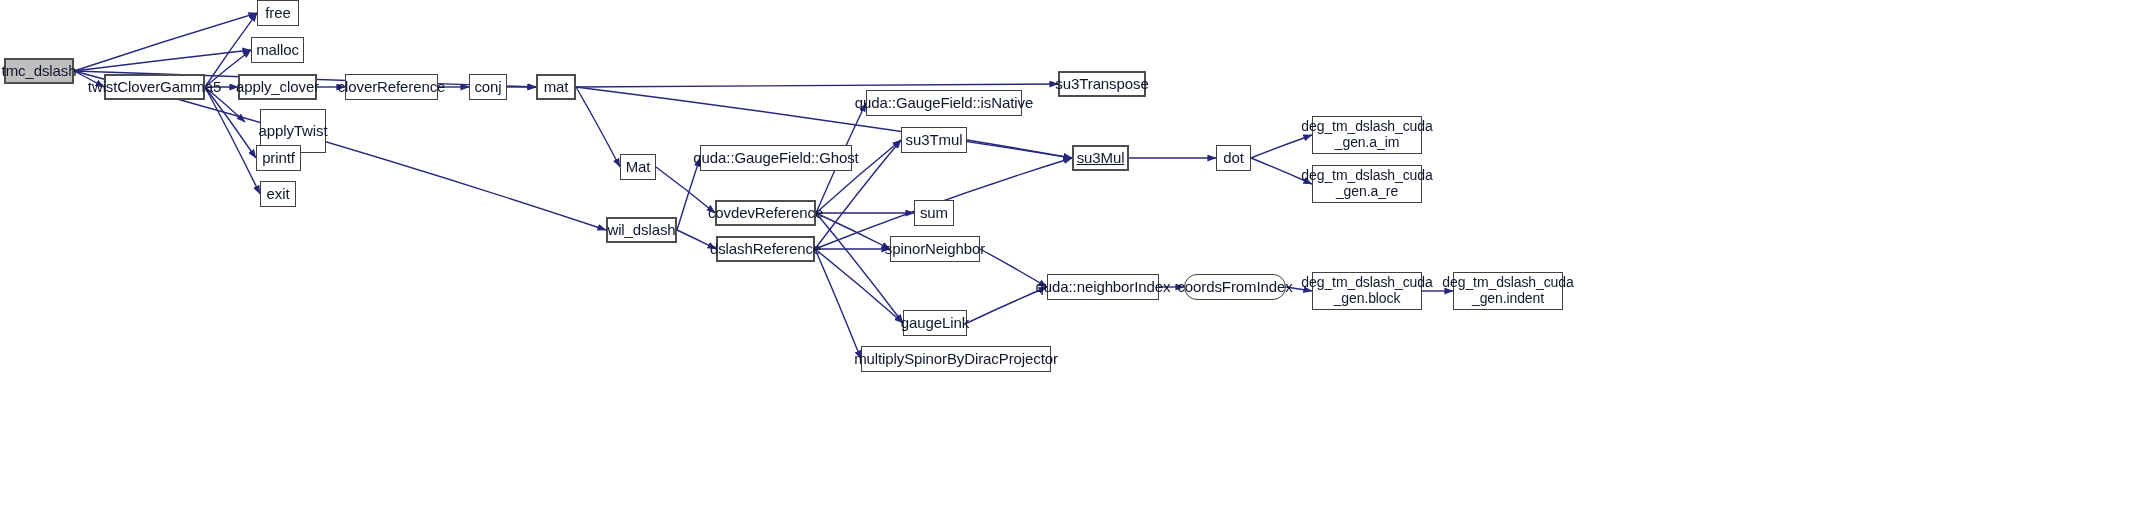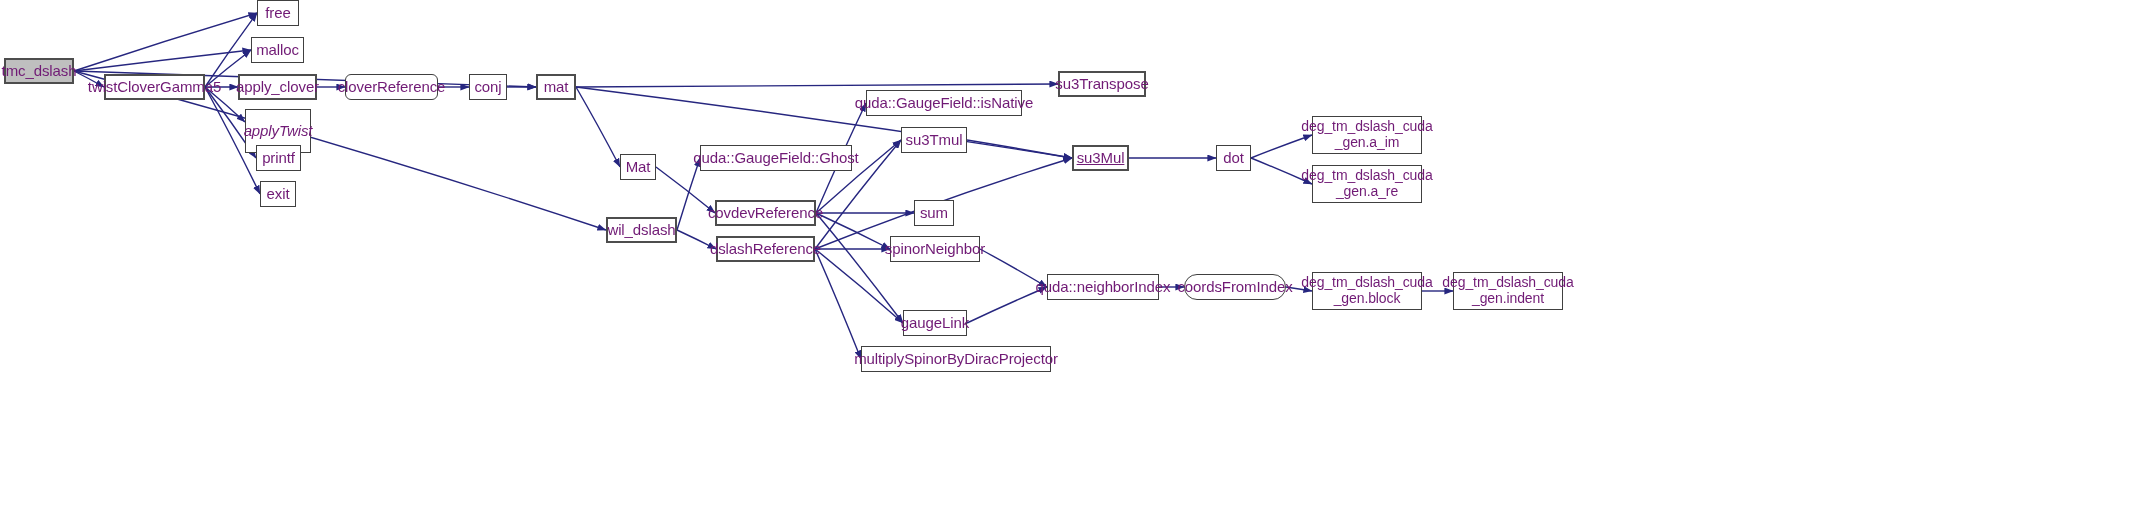--- a/index.html
+++ b/index.html
@@ -22,21 +22,21 @@
     top: 0;
     width: 2143px;
     height: 509px;
     pointer-events: none;
   }
   .node {
     position: absolute;
     box-sizing: border-box;
     border: 1px solid #404040;
     background: #ffffff;
-    color: #701a75;
+    color: #0f172a;
     font-size: 15px;
     line-height: 1.12;
     display: flex;
     align-items: center;
     justify-content: center;
     text-align: center;
     white-space: pre-line;
     padding: 0 4px;
     letter-spacing: -0.1px;
   }
@@ -100,24 +100,24 @@
         <path d="M 1286 287 Q 1299 288.8992 1312 291" fill="none" stroke="#26267f" stroke-width="1.4" marker-end="url(#arrowhead)"></path>
         <path d="M 1422 291 Q 1437.5 291 1453 291" fill="none" stroke="#26267f" stroke-width="1.4" marker-end="url(#arrowhead)"></path>
       </g>
   </svg>
   <div id="node-layer">
       <div class="node root thick" style="left: 4px; top: 58px; width: 70px; height: 26px;">tmc_dslash</div>
       <div class="node thick" style="left: 104px; top: 74px; width: 101px; height: 26px;">twistCloverGamma5</div>
       <div class="node" style="left: 257px; top: 0px; width: 42px; height: 26px;">free</div>
       <div class="node" style="left: 251px; top: 37px; width: 53px; height: 26px;">malloc</div>
       <div class="node thick" style="left: 238px; top: 74px; width: 79px; height: 26px;">apply_clover</div>
-      <div class="node" style="left: 245px; top: 109px; width: 66px; height: 44px; font-style: italic;">applyTwist</div>
+      <div class="node" style="left: 260px; top: 109px; width: 66px; height: 44px;">applyTwist</div>
       <div class="node" style="left: 256px; top: 145px; width: 45px; height: 26px;">printf</div>
       <div class="node" style="left: 260px; top: 181px; width: 36px; height: 26px;">exit</div>
-      <div class="node" style="left: 345px; top: 74px; width: 93px; height: 26px; border-radius: 6px;">cloverReference</div>
+      <div class="node" style="left: 345px; top: 74px; width: 93px; height: 26px;">cloverReference</div>
       <div class="node" style="left: 469px; top: 74px; width: 38px; height: 26px;">conj</div>
       <div class="node thick" style="left: 536px; top: 74px; width: 40px; height: 26px;">mat</div>
       <div class="node" style="left: 620px; top: 154px; width: 36px; height: 26px;">Mat</div>
       <div class="node thick" style="left: 606px; top: 217px; width: 71px; height: 26px;">wil_dslash</div>
       <div class="node" style="left: 700px; top: 145px; width: 152px; height: 26px;">quda::GaugeField::Ghost</div>
       <div class="node thick" style="left: 715px; top: 200px; width: 101px; height: 26px;">covdevReference</div>
       <div class="node thick" style="left: 716px; top: 236px; width: 99px; height: 26px;">dslashReference</div>
       <div class="node" style="left: 861px; top: 346px; width: 190px; height: 26px;">multiplySpinorByDiracProjector</div>
       <div class="node" style="left: 866px; top: 90px; width: 156px; height: 26px;">quda::GaugeField::isNative</div>
       <div class="node" style="left: 901px; top: 127px; width: 66px; height: 26px;">su3Tmul</div>

